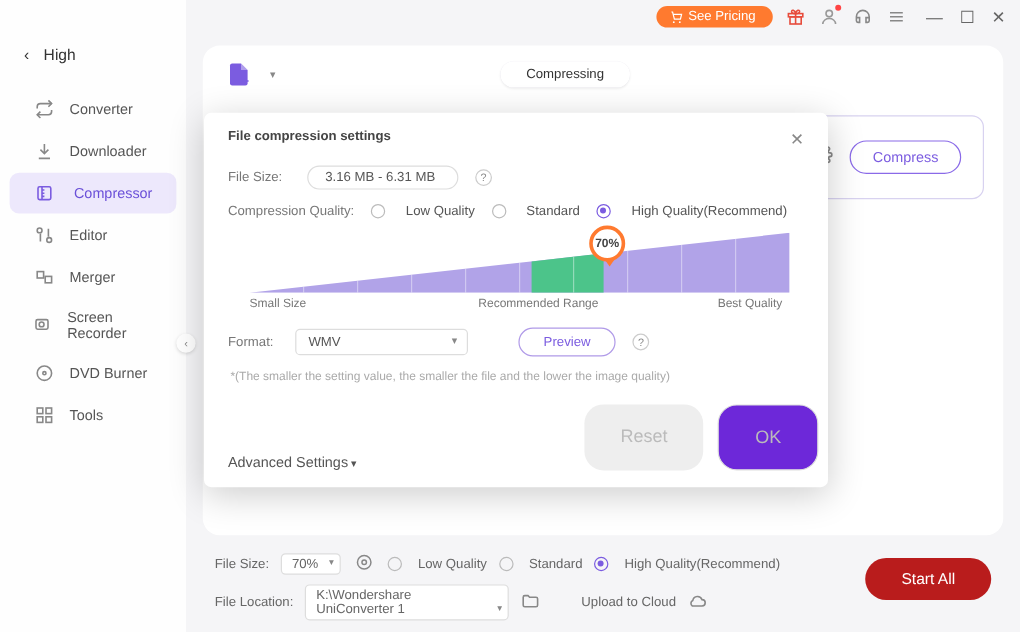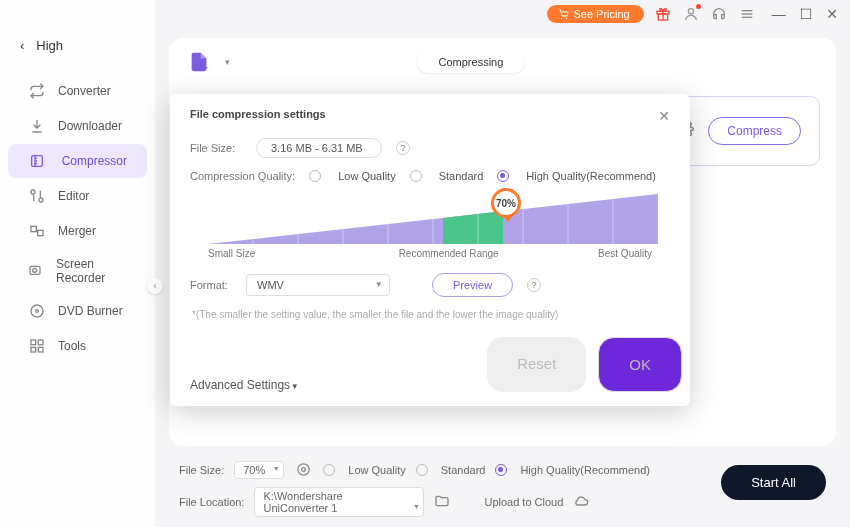--- a/index.html
+++ b/index.html
@@ -37,21 +37,21 @@
 .compress-pill { border: 1px solid #8a6ae8; color: #7b5ce0; font-size: 12px; padding: 6px 18px; border-radius: 16px; cursor: pointer; background: #fff; }
 
 
 .bottombar { position: absolute; left: 14px; right: 14px; bottom: 6px; height: 64px; }
 .bb-line { display: flex; align-items: center; gap: 10px; font-size: 11px; color: #666; padding: 4px 10px; }
 .bb-select { border: 1px solid #ddd; border-radius: 4px; padding: 2px 18px 2px 8px; font-size: 11px; position: relative; cursor: pointer; background: #fff; }
 .bb-select::after { content: '▾'; position: absolute; right: 5px; font-size: 8px; color: #888; }
 .radio { width: 12px; height: 12px; border: 1.5px solid #bbb; border-radius: 50%; display: inline-block; cursor: pointer; margin-right: 3px; position: relative; }
 .radio.checked { border-color: #7b5ce0; }
 .radio.checked::after { content: ''; position: absolute; left: 2px; top: 2px; width: 5px; height: 5px; background: #7b5ce0; border-radius: 50%; }
-.start-all { position: absolute; right: 10px; top: 8px; background: #0f172a; color: #fff; font-size: 13px; padding: 10px 30px; border-radius: 20px; cursor: pointer; }
+.start-all { position: absolute; right: 10px; top: 8px; background: #b91c1c; color: #fff; font-size: 13px; padding: 10px 30px; border-radius: 20px; cursor: pointer; }
 
 
 .modal { position: absolute; left: 170px; top: 94px; width: 520px; height: 312px; background: #fff; border-radius: 6px; box-shadow: 0 6px 30px rgba(0,0,0,.2); padding: 14px 20px 16px; z-index: 10; }
 .modal-header { display: flex; justify-content: space-between; align-items: flex-start; font-size: 11px; font-weight: 600; color: #444; margin-bottom: 14px; }
 .close-x { font-size: 14px; color: #888; cursor: pointer; font-weight: normal; }
 .modal-row { display: flex; align-items: center; gap: 14px; margin-bottom: 12px; font-size: 11px; color: #555; }
 .label { width: 100px; color: #777; font-size: 11px; }
 .fs-input { border: 1px solid #ddd; border-radius: 12px; padding: 3px 14px; font-size: 11px; width: 126px; cursor: text; }
 .help-icon { width: 14px; height: 14px; border: 1px solid #ccc; border-radius: 50%; font-size: 9px; color: #888; display: flex; align-items: center; justify-content: center; cursor: pointer; }
 

